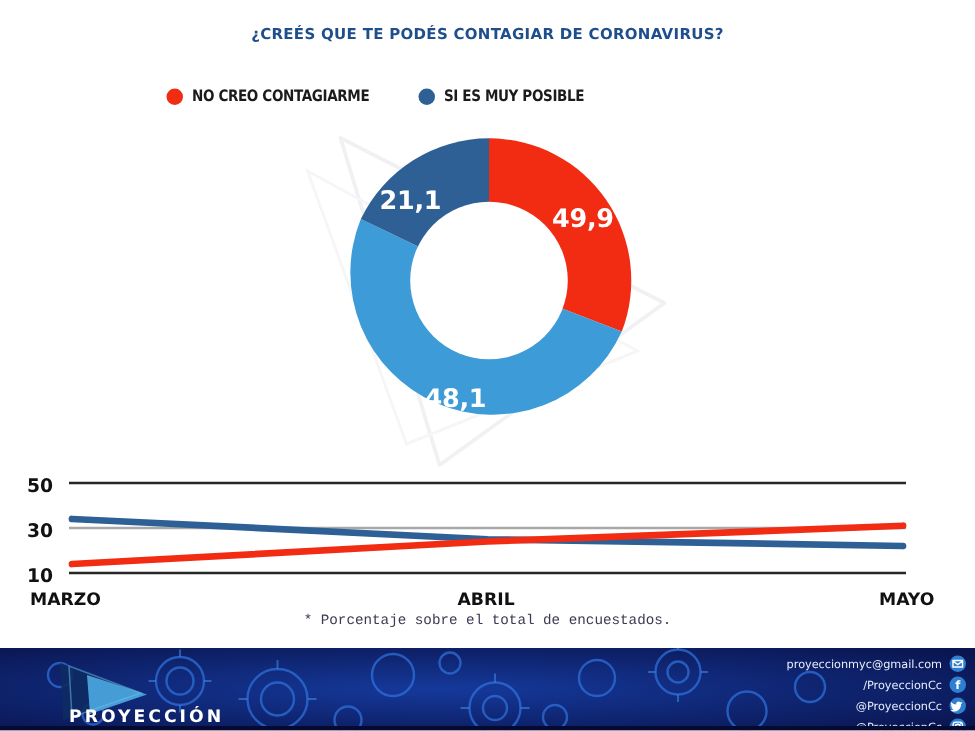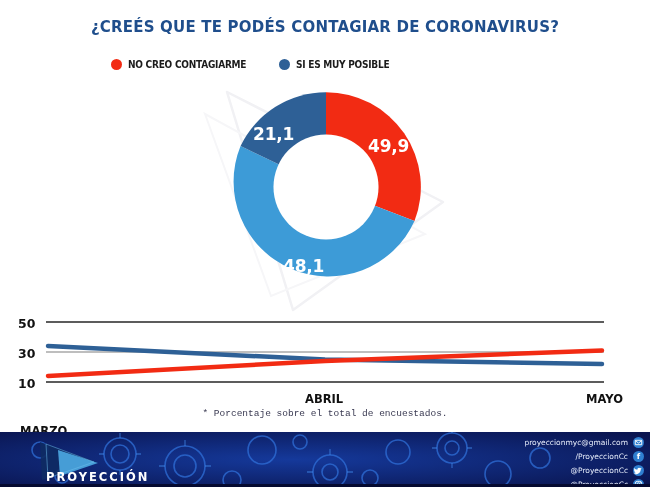--- a/index.html
+++ b/index.html
@@ -23,21 +23,21 @@
     background: #ffffff;
   }
 
   
   .title {
     position: absolute;
     left: 0;
     top: 18px;
     width: 650px;
     text-align: center;
-    font-size: 15px;
+    font-size: 10px;
     font-weight: bold;
     letter-spacing: 0.2px;
     color: #1F4E8C;
     font-family: "DejaVu Sans", sans-serif;
   }
 
   
   .legend {
     position: absolute;
     left: 0;
@@ -121,21 +121,21 @@
     left: 18px;
   }
   .xtick {
     position: absolute;
     font-size: 11.5px;
     font-weight: bold;
     color: #111111;
     font-family: "DejaVu Sans", sans-serif;
     top: 84px;
   }
-  .xt-marzo { left: 20px; margin-top: 32px; }
+  .xt-marzo { left: 20px; }
   .xt-abril { left: 305px; }
   .xt-mayo  { left: 586px; }
 
   .footnote {
     position: absolute;
     left: 0;
     top: 408px;
     width: 650px;
     text-align: center;
     font-size: 9.5px;

